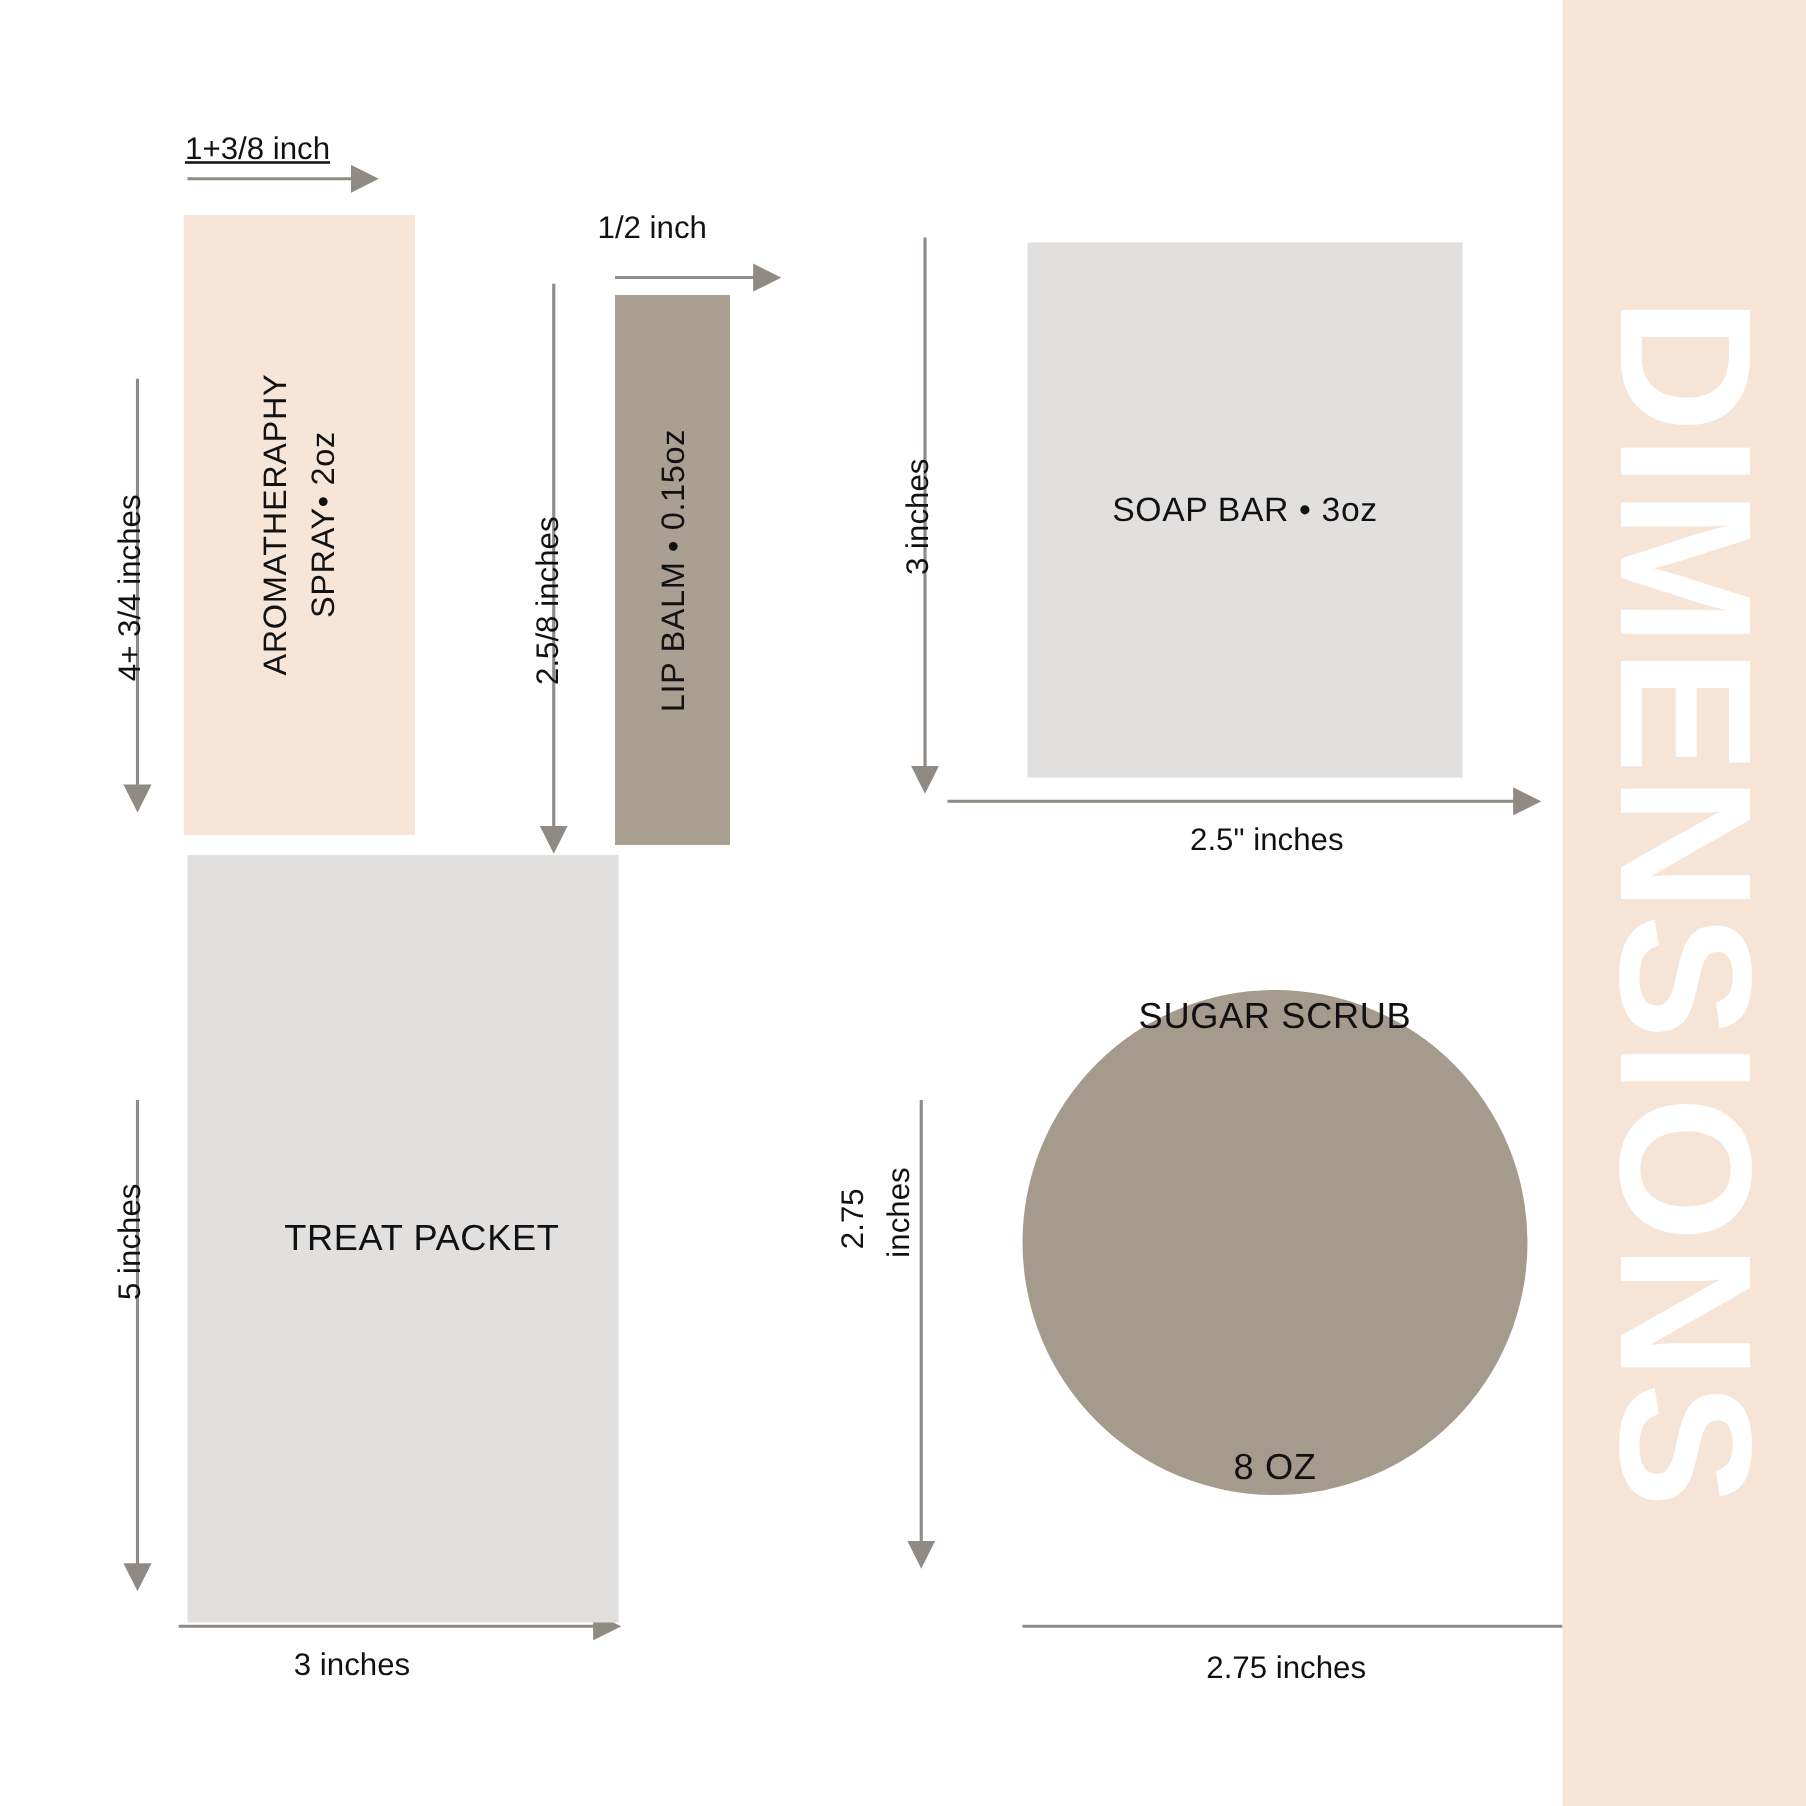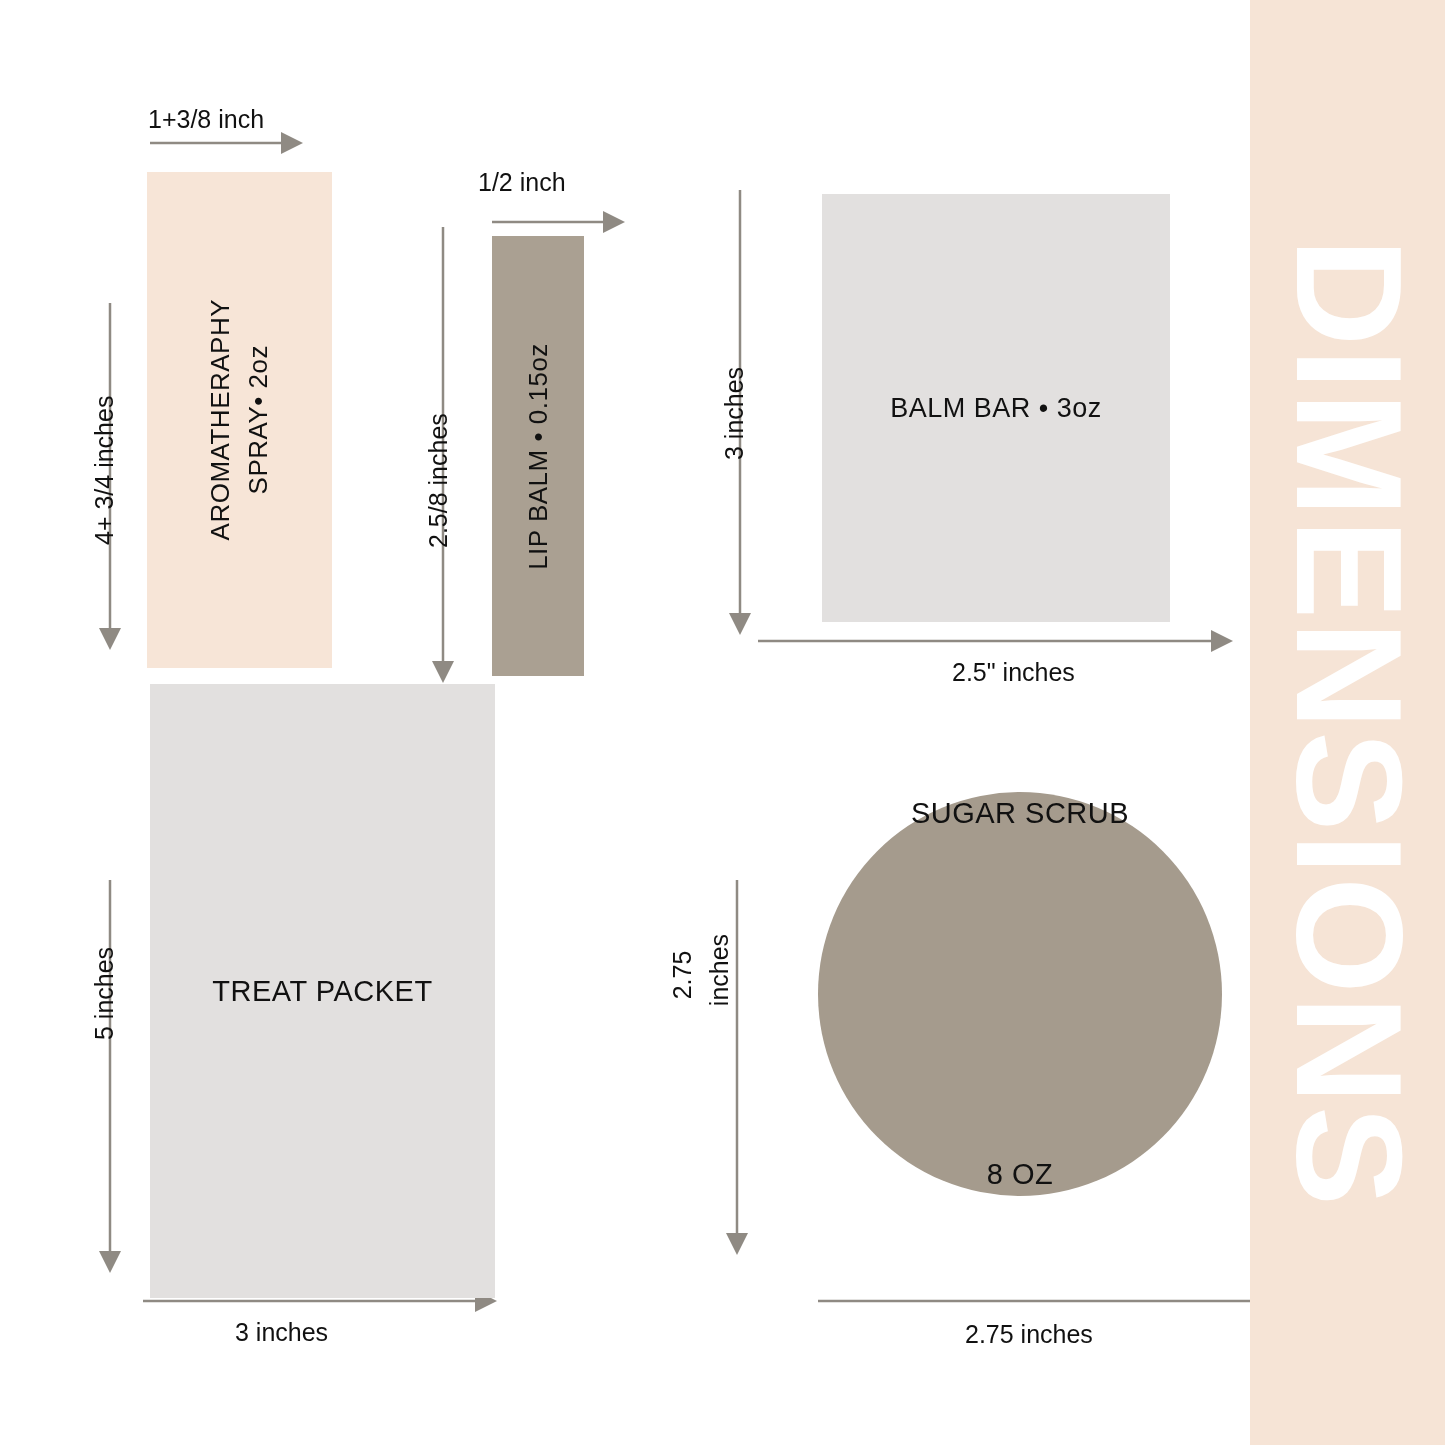--- a/index.html
+++ b/index.html
@@ -124,21 +124,21 @@
 
   
   #packet {
     left: 150px;
     top: 684px;
     width: 345px;
     height: 614px;
     background: #e2e0df;
   }
   #packet-label {
-    left: 150px;
+    left: 165px;
     top: 684px;
     width: 345px;
     height: 614px;
     display: flex;
     align-items: center;
     justify-content: center;
     font-size: 29px;
   }
 
   
@@ -231,32 +231,32 @@
       <span>SPRAY• 2oz</span>
     </div>
   </div>
 
   <div class="shape" id="balm"></div>
   <div class="shape-label" id="balm-label">
     <div class="vtext">LIP BALM • 0.15oz</div>
   </div>
 
   <div class="shape" id="soap"></div>
-  <div class="shape-label" id="soap-label">BALM BAR • 3oz</div>
+  <div class="shape-label" id="soap-label">SOAP BAR • 3oz</div>
 
   <div class="shape" id="packet"></div>
   <div class="shape-label" id="packet-label">TREAT PACKET</div>
 
   <div class="shape" id="scrub"></div>
   <div class="shape-label" id="scrub-label">
     <span>SUGAR SCRUB</span>
     <span>8 OZ</span>
   </div>
 
-  <div class="dim" style="left:148px; top:105px;">1+3/8 inch</div>
+  <div class="dim" style="left:148px; top:105px;text-decoration:underline;">1+3/8 inch</div>
 
   <div class="dim vert" style="left:90px; top:545px;">4+ 3/4  inches</div>
 
   <div class="dim" style="left:478px; top:168px;">1/2 inch</div>
 
   <div class="dim vert" style="left:424px; top:548px;">2.5/8 inches</div>
 
   <div class="dim vert" style="left:720px; top:460px;">3 inches</div>
 
   <div class="dim" style="left:952px; top:658px;">2.5"  inches</div>

